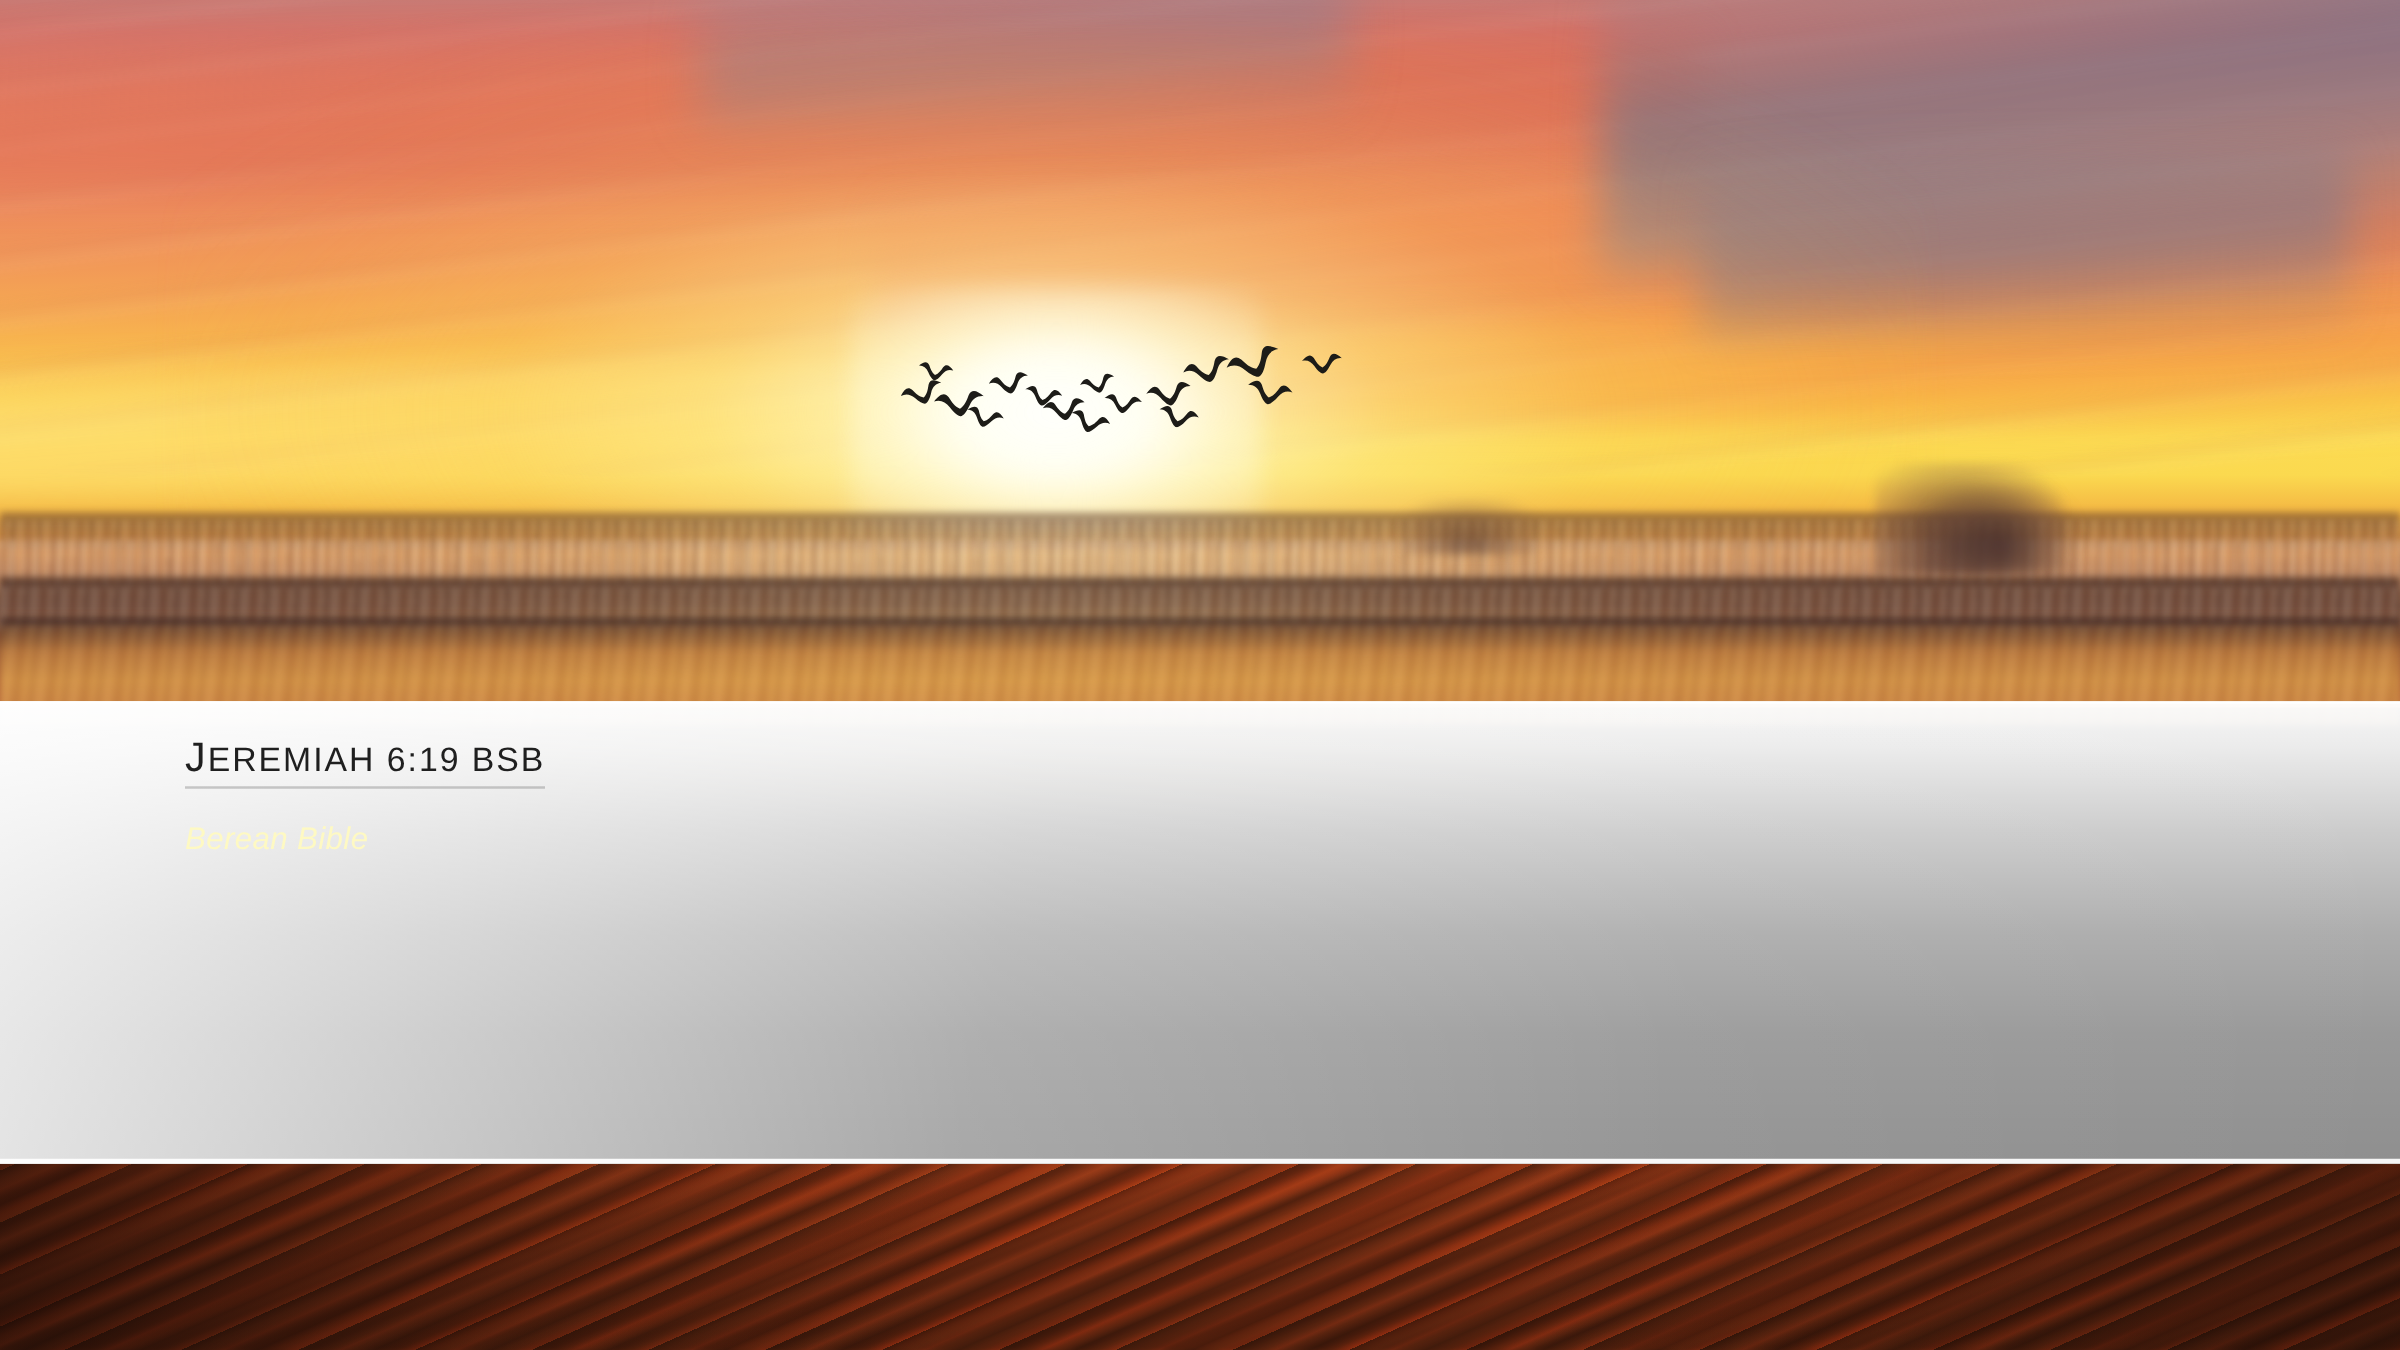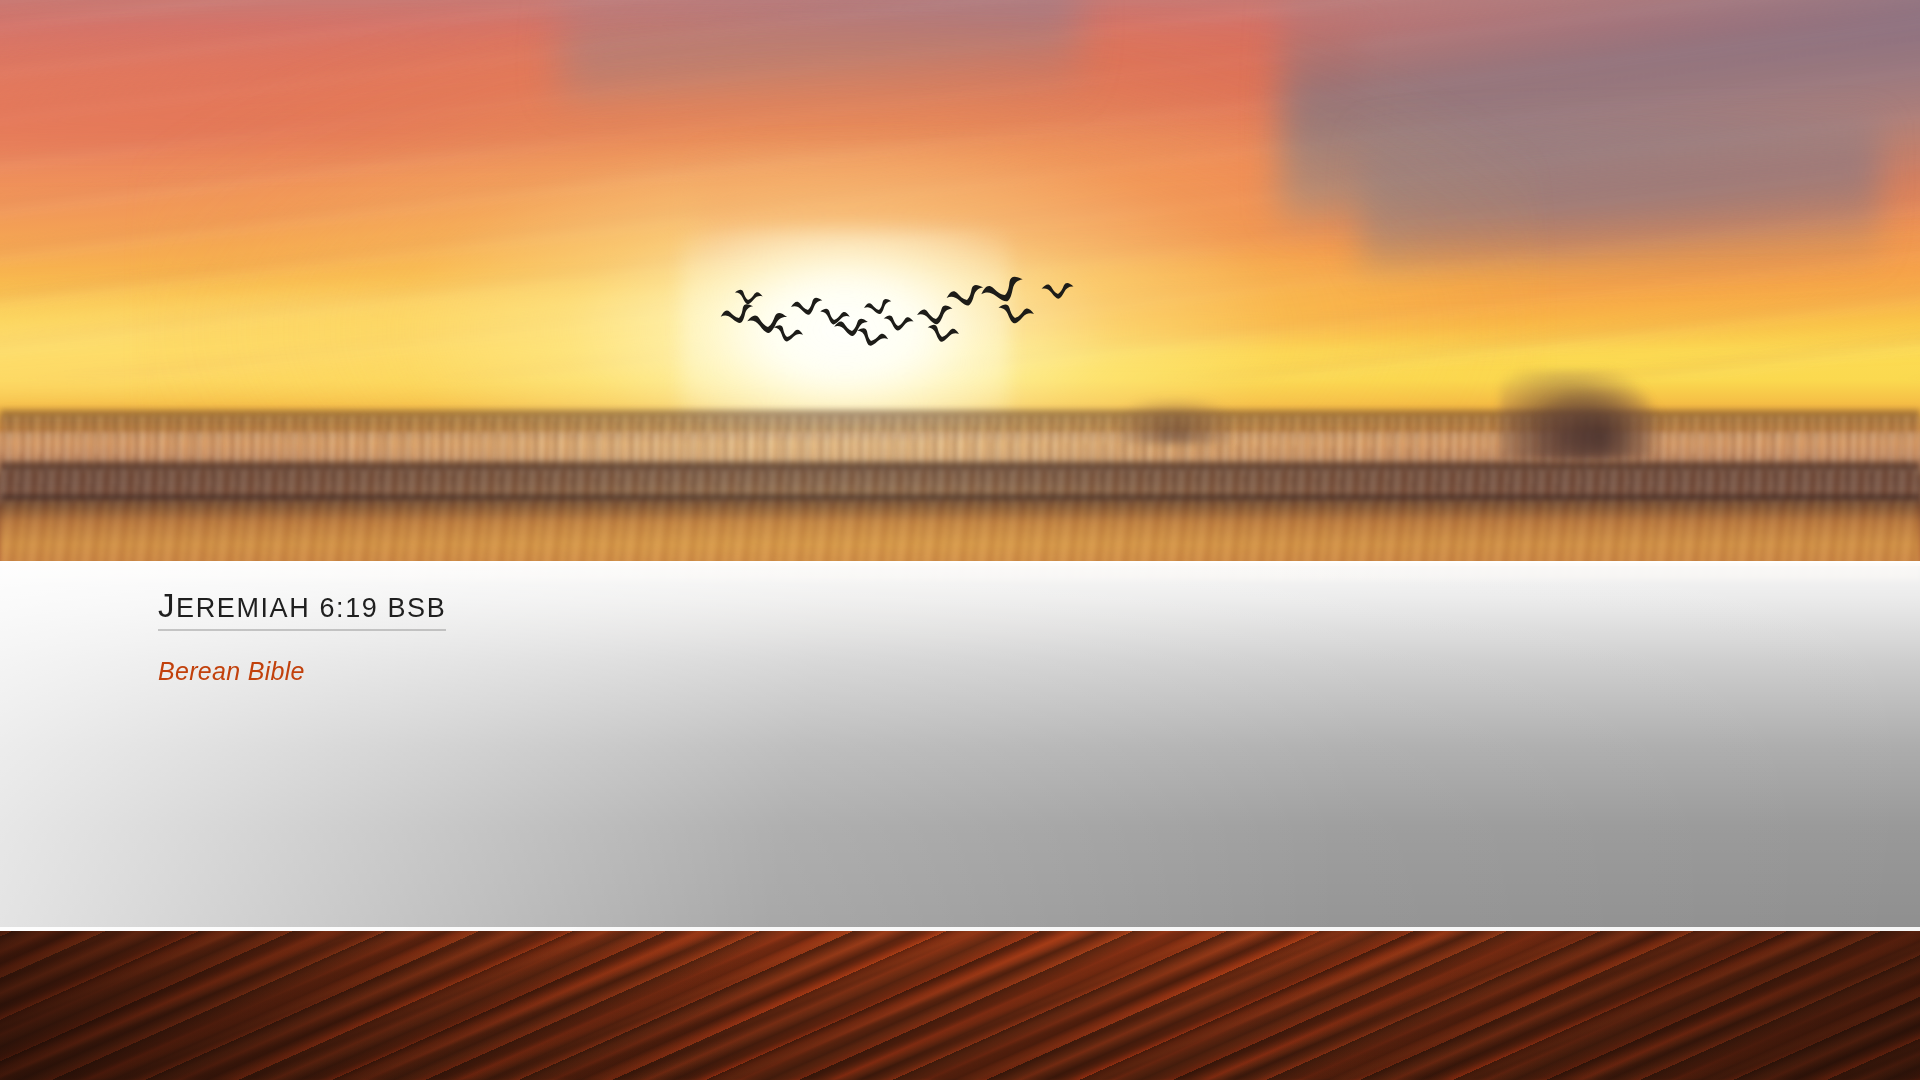--- a/index.html
+++ b/index.html
@@ -408,21 +408,21 @@
   }
   .panel-bottom-rule {
     position: absolute;
     left: 0; top: 927px;
     width: 1920px; height: 4px;
     background: rgba(255,255,255,0.92);
   }
 
   .verse-content {
     position: absolute;
-    left: 158px;
+    left: 148px;
     top: 588px;
     width: 1680px;
   }
 
   .verse-ref {
     font-family: "Liberation Sans", sans-serif;
     font-size: 27px;
     letter-spacing: 1.6px;
     font-weight: 300;
     color: #1f1f1f;
@@ -448,21 +448,21 @@
     width: 1620px;
     letter-spacing: 0.1px;
   }
 
   .verse-source {
     margin-top: 26px;
     font-family: "Liberation Sans", sans-serif;
     font-style: italic;
     font-weight: 400;
     font-size: 25px;
-    color: #c2410c;
+    color: #fef9c3;
     letter-spacing: 0.3px;
   }
 </style>
 </head>
 <body>
 
 <div id="stage">
 
   <div class="photo">
     <div class="sky-base"></div>

